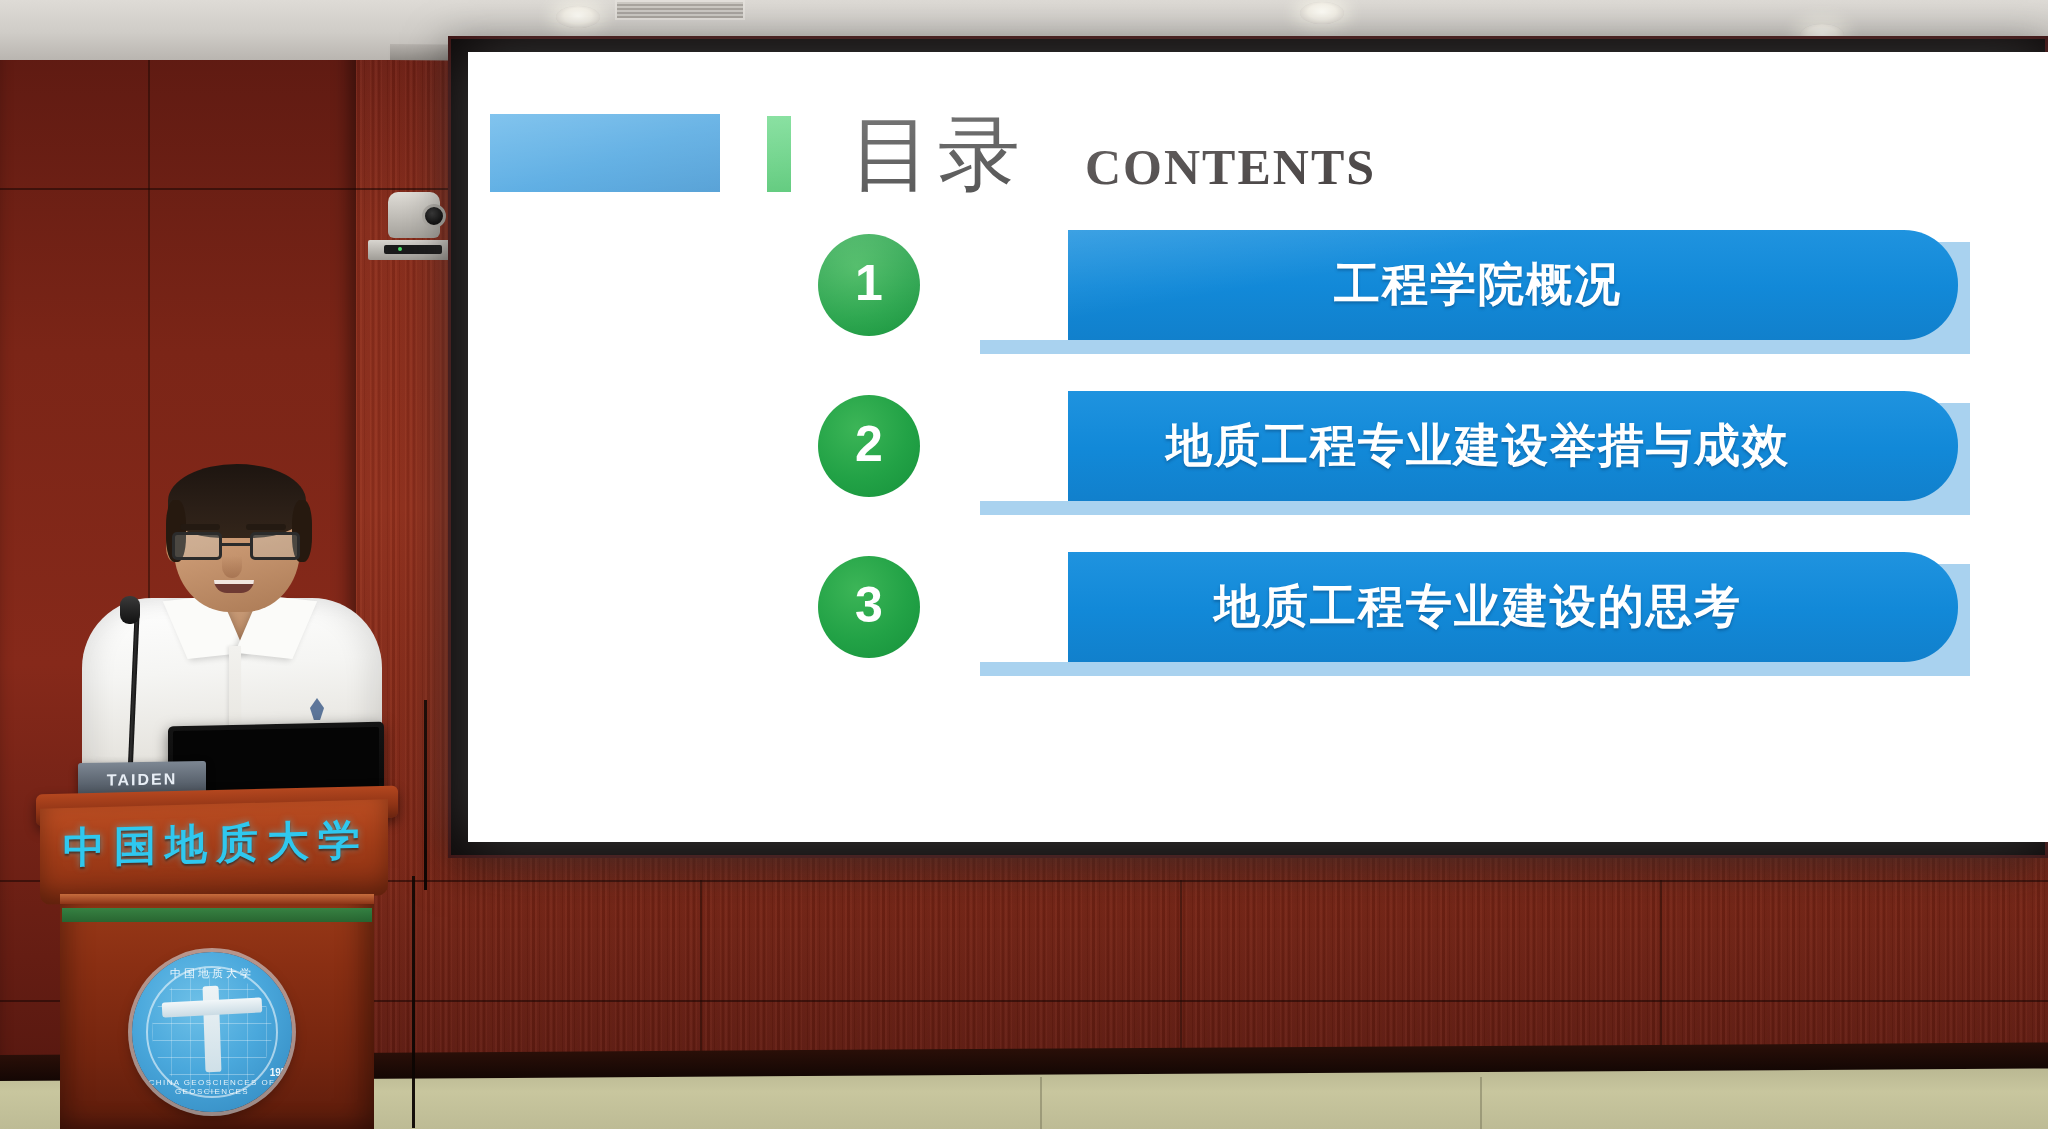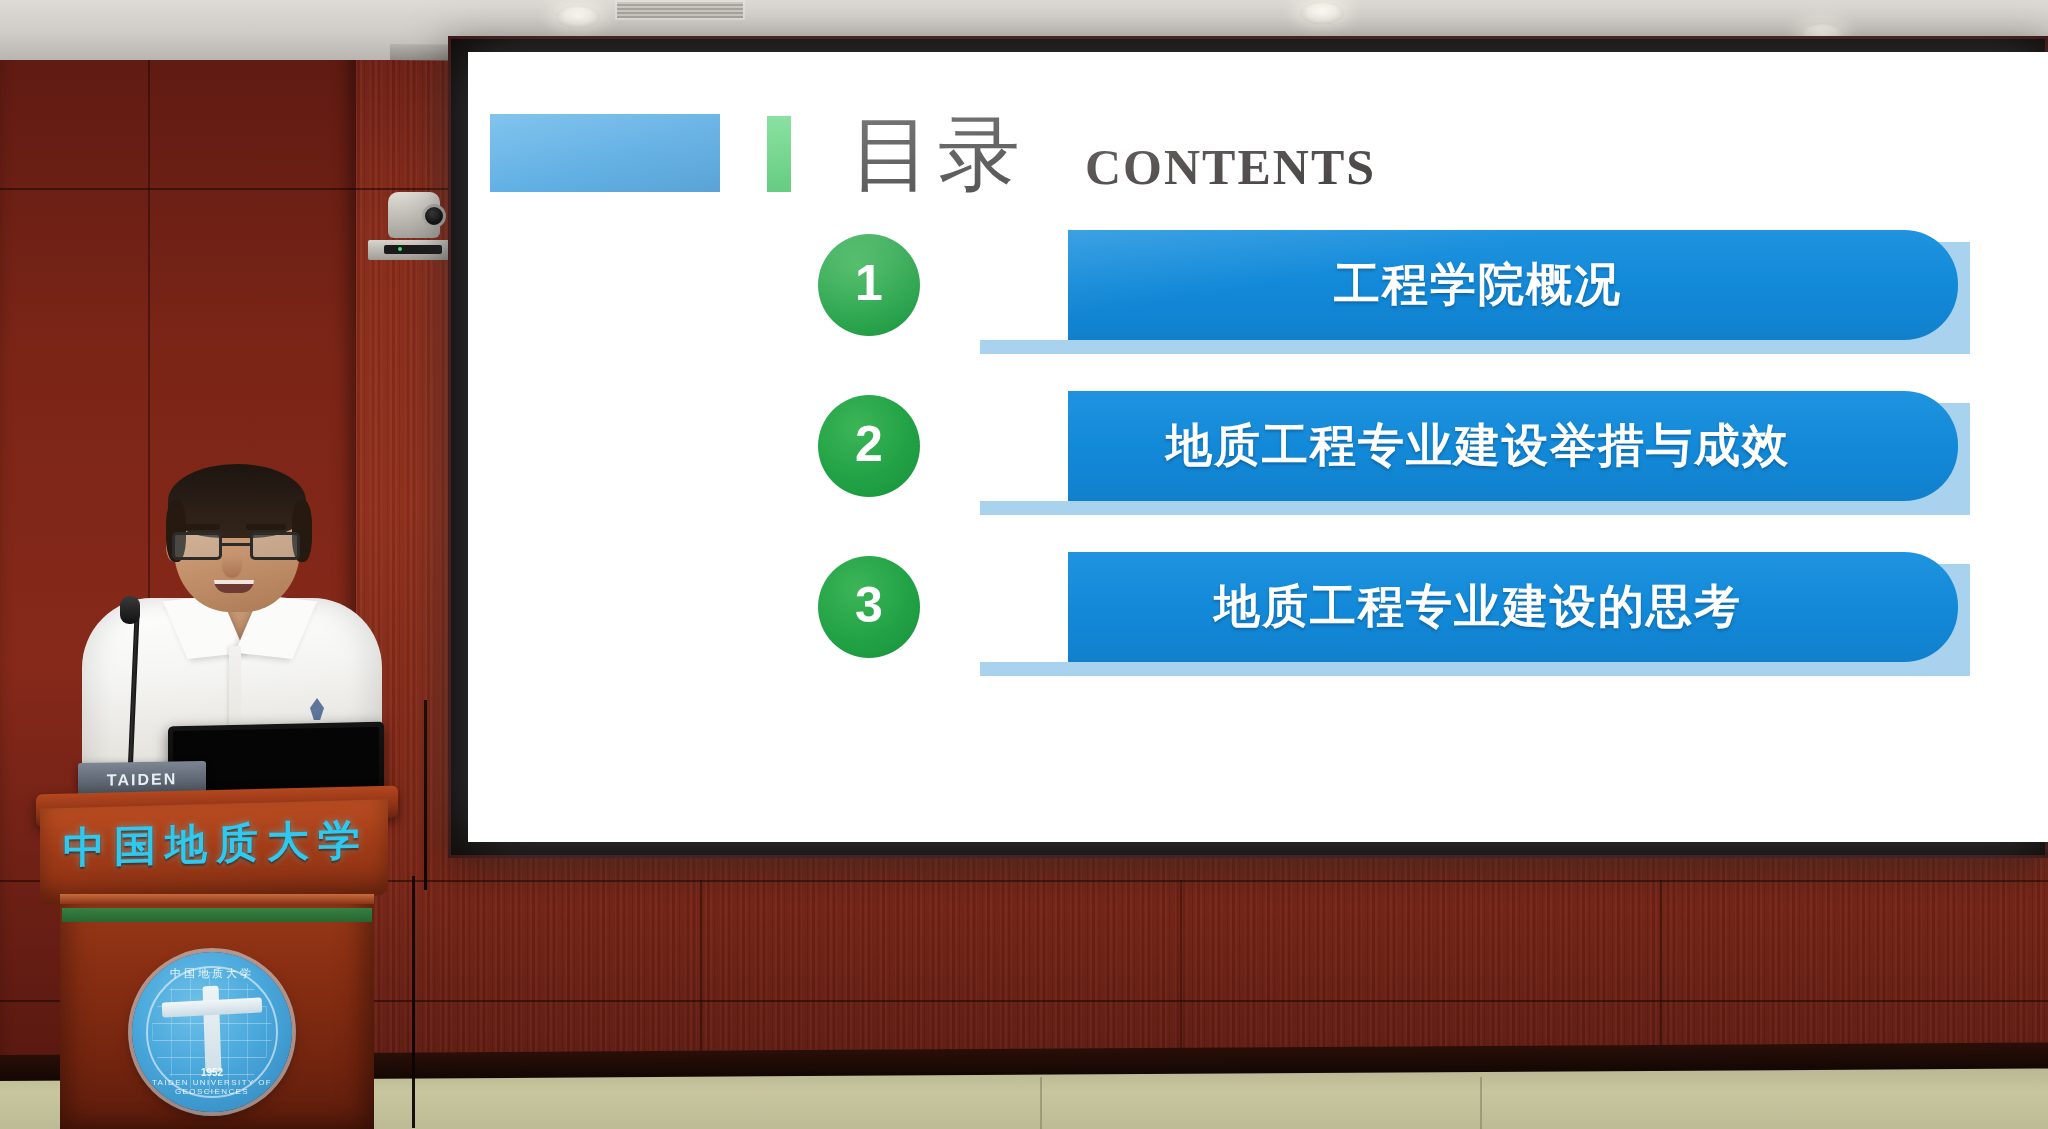--- a/index.html
+++ b/index.html
@@ -355,21 +355,21 @@
     position:absolute; left:0; top:14px; width:160px; text-align:center;
     font-family:"DejaVu Sans", sans-serif; font-size:11px; letter-spacing:3px;
     color:rgba(255,255,255,.9);
   }
   .emblem-en{
     position:absolute; left:0; bottom:16px; width:160px; text-align:center;
     font-family:"Liberation Sans", sans-serif; font-size:8px; letter-spacing:1.4px;
     color:rgba(255,255,255,.85);
   }
   .emblem-year{
-    position:absolute; left:0; bottom:34px; width:160px; text-align:center;
+    position:absolute; left:0; bottom:34px; width:160px; text-align:right;
     font-family:"Liberation Sans", sans-serif; font-size:10px; font-weight:700;
     color:rgba(255,255,255,.92);
   }
 
   .cable {
     position:absolute; width:3px;
     background:linear-gradient(180deg,rgba(18,8,4,.9),rgba(10,4,2,.95));
   }
 </style>
 </head>
@@ -511,16 +511,16 @@
   <div class="podium-trim"></div>
   <div class="podium-green"></div>
 
   <div class="emblem">
     <div class="emblem-ring"></div>
     <div class="emblem-grid"></div>
     <div class="emblem-hammer"></div>
     <div class="emblem-hammer-head"></div>
     <div class="emblem-cn">中国地质大学</div>
     <div class="emblem-year">1952</div>
-    <div class="emblem-en">TAIDEN UNIVERSITY OF GEOSCIENCES</div>
+    <div class="emblem-en">CHINA GEOSCIENCES OF GEOSCIENCES</div>
   </div>
 
 </div>
 
 </body></html>

